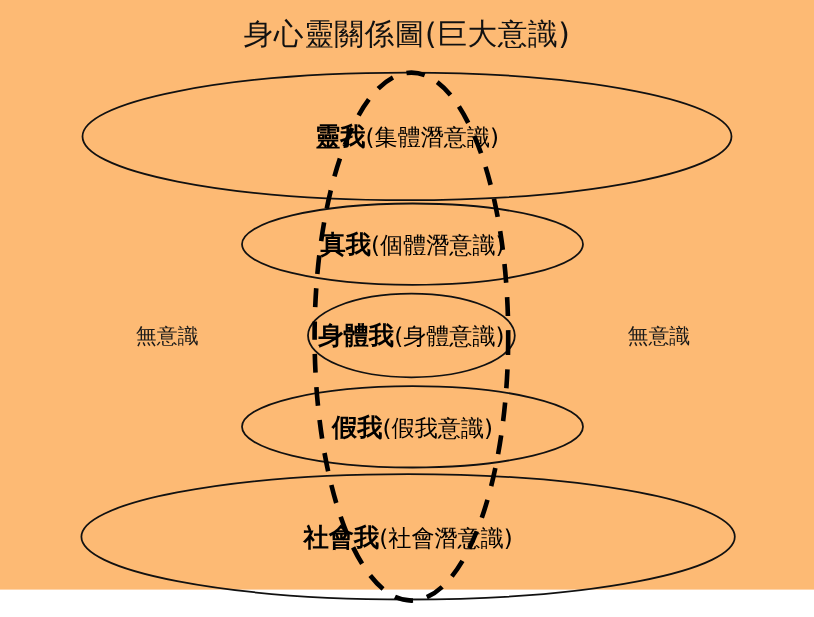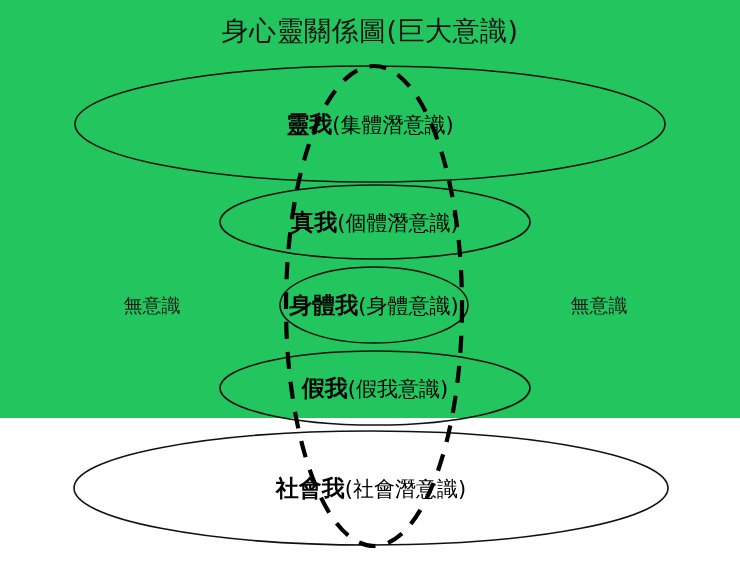--- a/index.html
+++ b/index.html
@@ -10,22 +10,22 @@
   body {
     width: 740px;
     height: 561px;
     overflow: hidden;
     font-family: "DejaVu Sans", "Liberation Sans", sans-serif;
     color: #000000;
   }
   #diagram-root {
     position: relative;
     width: 740px;
-    height: 418px;
-    background: #22c55e;
+    height: 536px;
+    background: #fdba74;
   }
   #diagram-svg {
     display: block;
     width: 740px;
     height: 561px;
   }
   .ellipse-outline {
     fill: none;
     stroke: #111111;
     stroke-width: 1.6;

